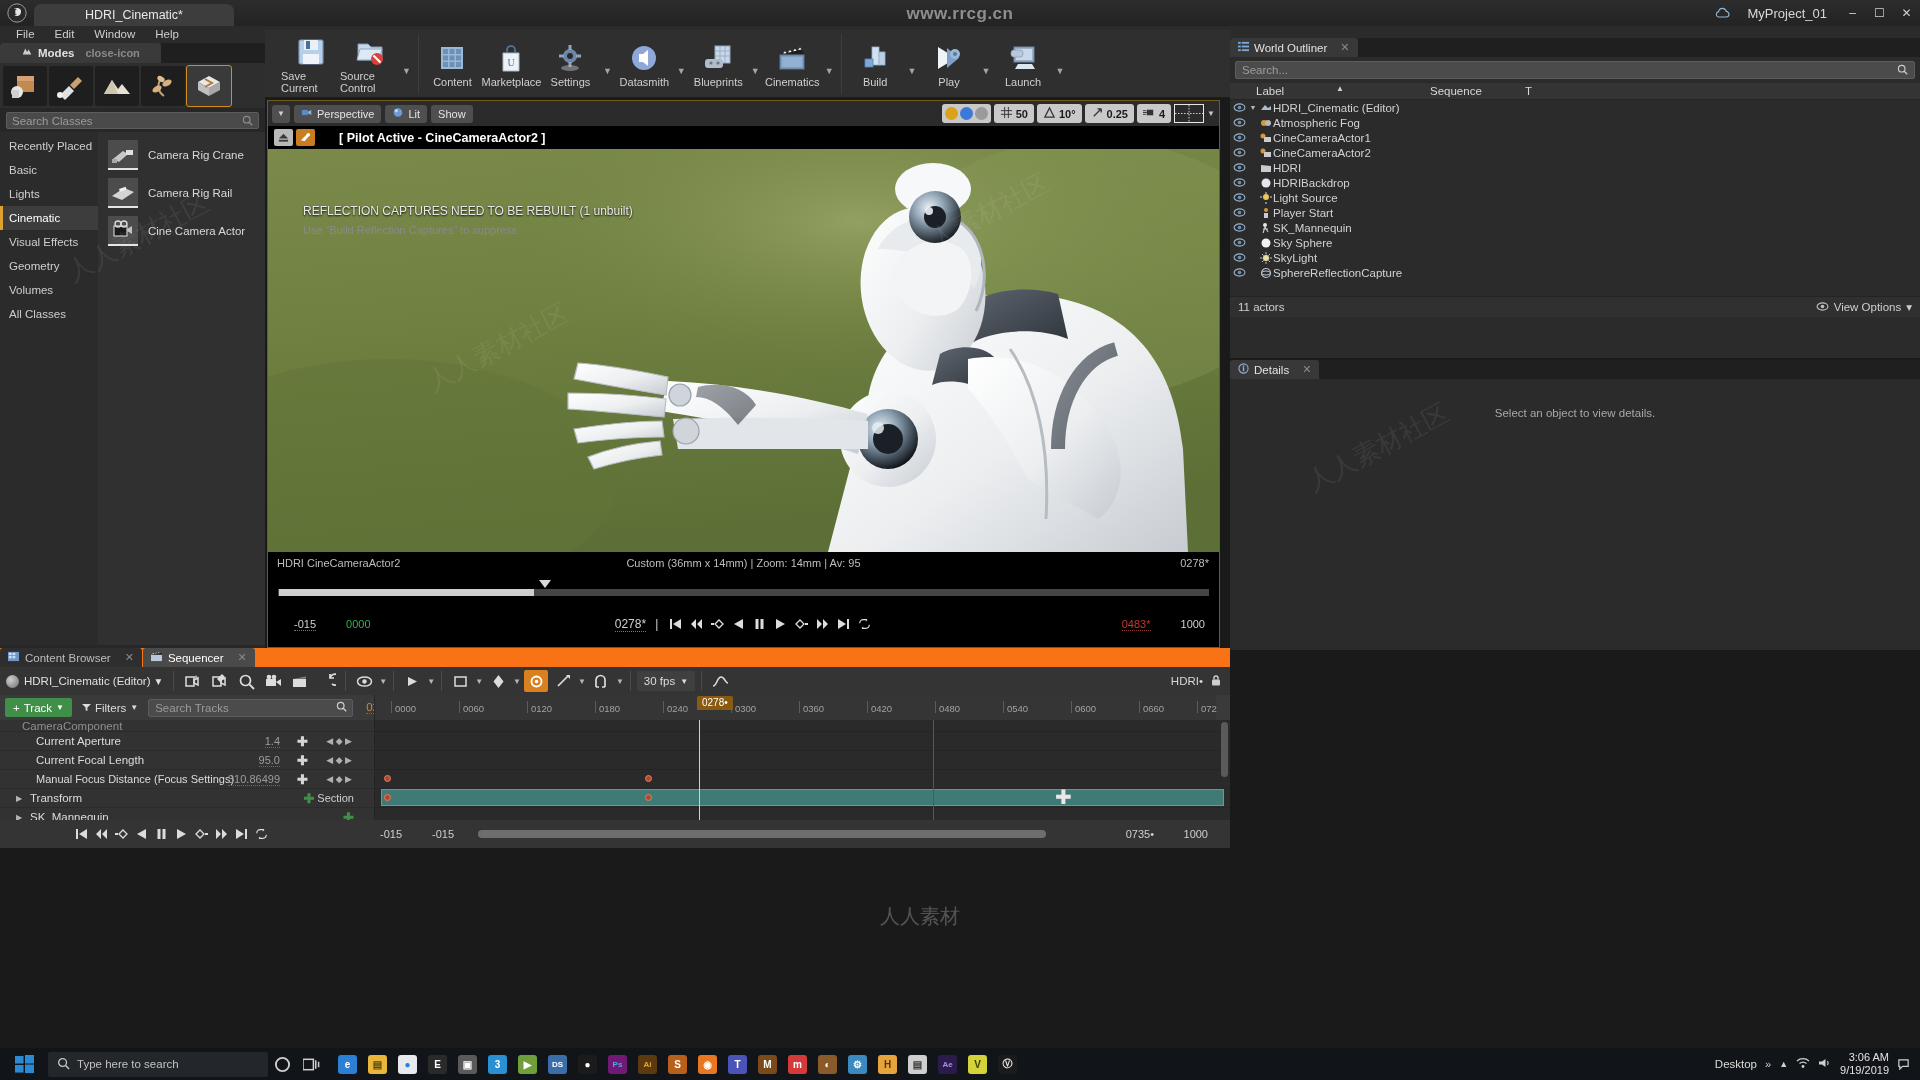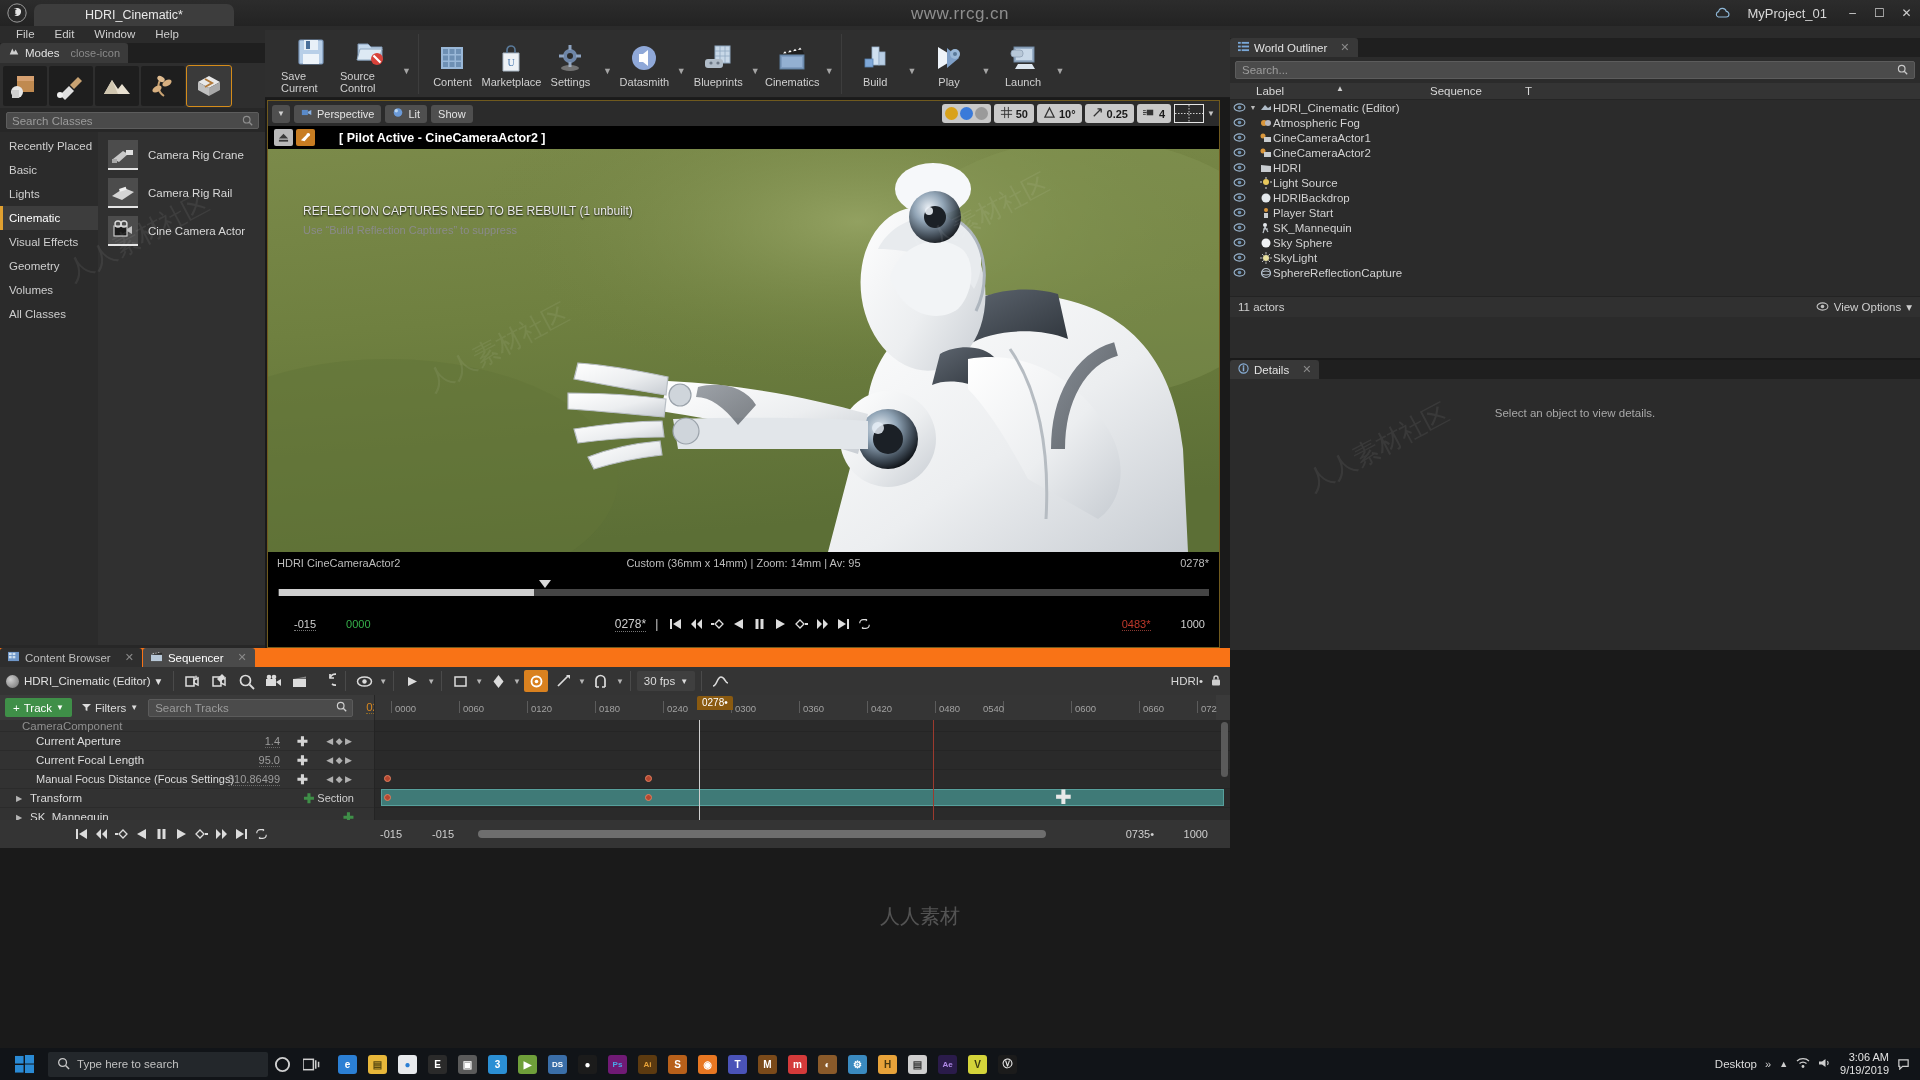--- a/index.html
+++ b/index.html
@@ -9,38 +9,38 @@
 
   
   .titlebar { position:absolute; left:0; top:0; width:1920px; height:26px;
      background:linear-gradient(#2c2c2c,#232323); display:flex; align-items:flex-end; }
   .ue-logo { width:34px; height:26px; display:flex; align-items:center; justify-content:center; }
   .ue-logo svg { width:20px; height:20px; }
   .proj-tab { height:22px; min-width:200px; background:#3d3d3d; border-radius:7px 7px 0 0;
      display:flex; align-items:center; justify-content:center; padding:0 24px;
      font-size:12.5px; color:#e8e8e8; }
   .title-center { position:absolute; left:0; right:0; top:4px; text-align:center;
-     font-size:17px; color:#8e8e8e; letter-spacing:.5px; font-weight:normal; pointer-events:none; }
+     font-size:17px; color:#8e8e8e; letter-spacing:.5px; font-weight:bold; pointer-events:none; }
   .title-right { position:absolute; right:0; top:0; height:26px; display:flex; align-items:center; }
   .proj-name { font-size:13px; color:#d8d8d8; padding:0 12px; }
   .wbtns { display:flex; height:26px; }
   .wbtn { width:27px; height:26px; display:flex; align-items:center; justify-content:center;
      font-size:12px; color:#cfcfcf; }
   .cloud-ico { width:26px; height:26px; display:flex; align-items:center; justify-content:center; }
 
   
   .menubar { position:absolute; left:0; top:26px; width:1920px; height:17px;
      background:#2b2b2b; display:flex; align-items:center; padding-left:6px; }
   .menuitem { padding:0 10px; font-size:11.5px; color:#cfcfcf; line-height:17px; }
 
   
   .modes-panel { position:absolute; left:0; top:43px; width:265px; height:605px; background:#272727; }
   .modes-tabbar { height:20px; background:#1f1f1f; display:flex; align-items:center; }
   .modes-tab { height:20px; background:#3a3a3a; display:flex; align-items:center; gap:5px;
-     padding:0 8px; font-size:11.5px; color:#e0e0e0; border-radius:3px 3px 0 0; }
+     padding:0 21px; font-size:11.5px; color:#e0e0e0; border-radius:3px 3px 0 0;font-weight:bold; }
   .modes-tab .x { color:#8a8a8a; font-size:11px; margin-left:6px; }
   .modes-icons { height:45px; background:#2e2e2e; display:flex; align-items:center;
      padding:3px 3px; gap:2px; }
   .mode-btn { width:44px; height:40px; background:#1e1e1e; border-radius:2px;
      display:flex; align-items:center; justify-content:center; }
   .mode-btn.active { background:#3a3a3a; outline:1px solid #d58c1a; }
   .mode-btn svg { width:34px; height:32px; }
   .search-classes { margin:4px 6px 3px 6px; height:17px; background:#4a4a4a;
      border:1px solid #5d5d5d; border-radius:2px; display:flex; align-items:center;
      padding:0 5px; color:#9b9b9b; font-size:11.5px; position:relative; }
@@ -928,43 +928,43 @@
       <div class="out-row">
         <span class="eye">
             <svg viewBox="0 0 14 10">
               <ellipse cx="7" cy="5" rx="6" ry="4" fill="none" stroke="#9ab4cc" stroke-width="1.2"></ellipse>
               <circle cx="7" cy="5" r="2" fill="#6e90b0"></circle>
             </svg>
           </span>
         <span class="out-arrow"></span>
         <span class="out-ico">
             <svg viewBox="0 0 12 12">
-              <circle cx="6" cy="5" r="3" fill="#e8c85c"></circle>
-              <g stroke="#d8d8d8" stroke-width="1">
-                <path d="M6 0v2M6 10v2M0 5h2M10 5h2"></path>
-              </g>
-            </svg>
-          </span>
-        <span class="out-lbl">Light Source</span>
+              <circle cx="6" cy="6" r="4.5" fill="#e4e8ec"></circle>
+            </svg>
+          </span>
+        <span class="out-lbl">HDRIBackdrop</span>
 
       </div>
       <div class="out-row">
         <span class="eye">
             <svg viewBox="0 0 14 10">
               <ellipse cx="7" cy="5" rx="6" ry="4" fill="none" stroke="#9ab4cc" stroke-width="1.2"></ellipse>
               <circle cx="7" cy="5" r="2" fill="#6e90b0"></circle>
             </svg>
           </span>
         <span class="out-arrow"></span>
         <span class="out-ico">
             <svg viewBox="0 0 12 12">
-              <circle cx="6" cy="6" r="4.5" fill="#e4e8ec"></circle>
-            </svg>
-          </span>
-        <span class="out-lbl">HDRIBackdrop</span>
+              <circle cx="6" cy="5" r="3" fill="#e8c85c"></circle>
+              <g stroke="#d8d8d8" stroke-width="1">
+                <path d="M6 0v2M6 10v2M0 5h2M10 5h2"></path>
+              </g>
+            </svg>
+          </span>
+        <span class="out-lbl">Light Source</span>
 
       </div>
       <div class="out-row">
         <span class="eye">
             <svg viewBox="0 0 14 10">
               <ellipse cx="7" cy="5" rx="6" ry="4" fill="none" stroke="#9ab4cc" stroke-width="1.2"></ellipse>
               <circle cx="7" cy="5" r="2" fill="#6e90b0"></circle>
             </svg>
           </span>
         <span class="out-arrow"></span>
@@ -1276,21 +1276,21 @@
         <span class="rt" style="left:292px;">0240</span>
         <span class="rtick" style="left:356px;"></span>
         <span class="rt" style="left:360px;">0300</span>
         <span class="rtick" style="left:424px;"></span>
         <span class="rt" style="left:428px;">0360</span>
         <span class="rtick" style="left:492px;"></span>
         <span class="rt" style="left:496px;">0420</span>
         <span class="rtick" style="left:560px;"></span>
         <span class="rt" style="left:564px;">0480</span>
         <span class="rtick" style="left:628px;"></span>
-        <span class="rt" style="left:608px;text-align:right;">0540</span>
+        <span class="rt" style="left:632px;text-align:right;">0540</span>
         <span class="rtick" style="left:696px;"></span>
         <span class="rt" style="left:700px;">0600</span>
         <span class="rtick" style="left:764px;"></span>
         <span class="rt" style="left:768px;">0660</span>
         <span class="rtick" style="left:822px;"></span>
         <span class="rt" style="left:826px;">072</span>
         <span class="phead" style="left:322px;">
           <span class="flag">0278•</span>
         </span>
       </div>

